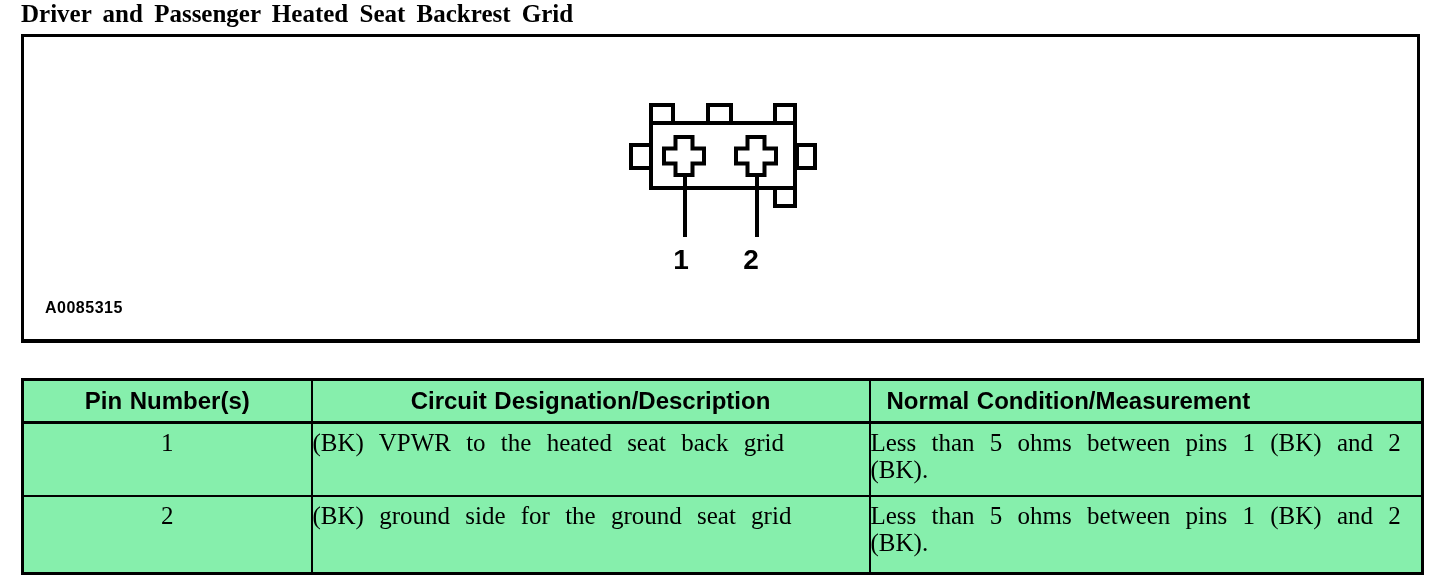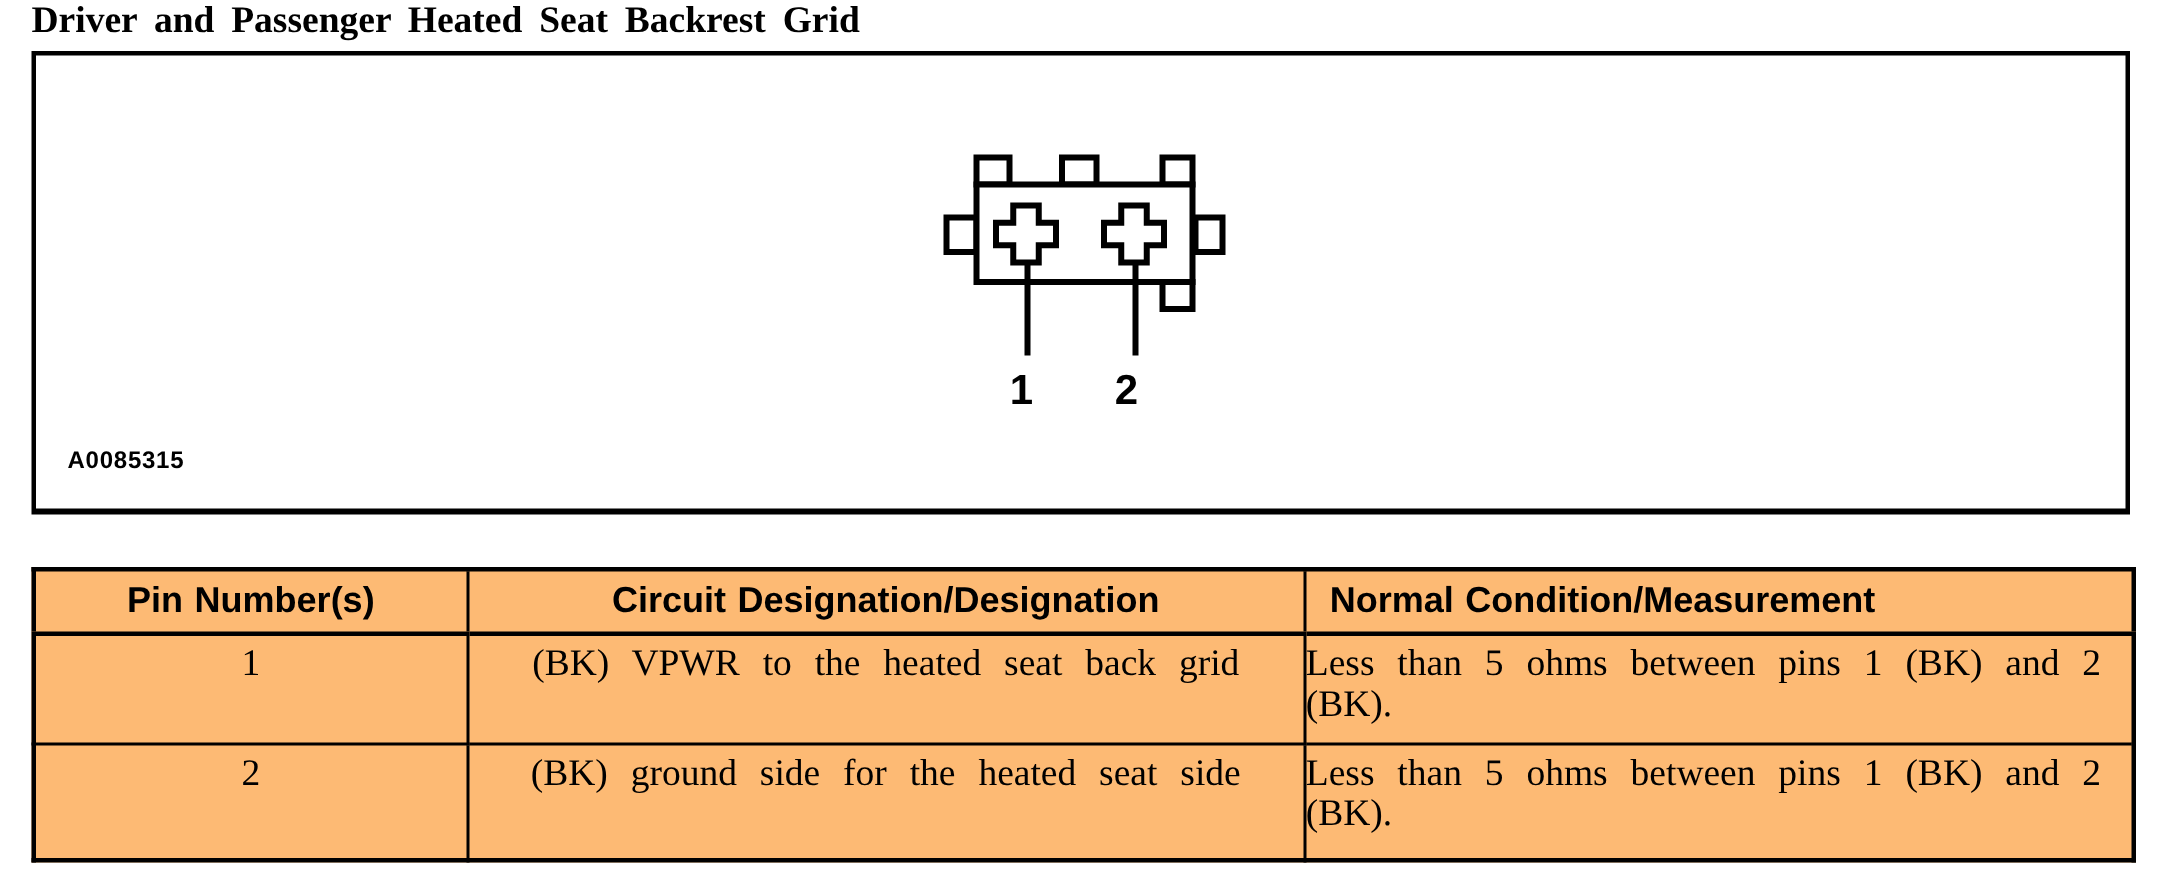--- a/index.html
+++ b/index.html
@@ -45,21 +45,21 @@
     font-family: "Liberation Sans", sans-serif;
     font-size: 16px; font-weight: bold; letter-spacing: 0.5px;
   }
 
   table.pin-table {
     position: absolute; left: 21px; top: 378px;
     width: 1400px;
     border-collapse: collapse;
     table-layout: fixed;
     border: 3px solid #000;
-    background: #fdba74;
+    background: #86efac;
   }
   table.pin-table th {
     font-family: "Liberation Sans", sans-serif;
     font-size: 24px; font-weight: bold;
     height: 40px; vertical-align: middle;
     border: 2px solid #000;
     border-bottom: 3px solid #000;
     padding: 0;
     word-spacing: 1px;
   }
@@ -70,21 +70,21 @@
     font-size: 25px;
     word-spacing: 9px;
     vertical-align: top;
     border: 2px solid #000;
     padding: 5px 0 0 0;
     line-height: 27px;
   }
   tr.row-1 td { height: 66px; }
   tr.row-2 td { height: 70px; }
   td.c1 { text-align: center; }
-  td.c2 { padding-left: 26px; text-align: center; }
+  td.c2 { padding-left: 26px; }
   td.c3 { padding-left: 12px; padding-right: 4px; white-space: pre-line; margin-top: 12px; }
 </style>
 </head>
 <body>
 
 <div class="page">
 
   <h1 class="title">Driver and Passenger Heated Seat Backrest Grid</h1>
 
   <div class="figure-box">
@@ -119,33 +119,33 @@
 
   <table class="pin-table">
     <colgroup>
       <col style="width:289px">
       <col style="width:558px">
       <col style="width:553px">
     </colgroup>
     <thead>
       <tr>
         <th class="h1">Pin Number(s)</th>
-        <th class="h2">Circuit Designation/Designation</th>
+        <th class="h2">Circuit Designation/Description</th>
         <th class="h3">Normal Condition/Measurement</th>
       </tr>
     </thead>
     <tbody>
       <tr class="row-1">
         <td class="c1">1</td>
         <td class="c2">(BK) VPWR to the heated seat back grid</td>
         <td class="c3">Less than 5 ohms between pins 1 (BK) and 2
 (BK).</td>
       </tr>
       <tr class="row-2">
         <td class="c1">2</td>
-        <td class="c2">(BK) ground side for the heated seat side</td>
+        <td class="c2">(BK) ground side for the ground seat grid</td>
         <td class="c3">Less than 5 ohms between pins 1 (BK) and 2
 (BK).</td>
       </tr>
     </tbody>
   </table>
 
 </div>
 
 </body></html>

